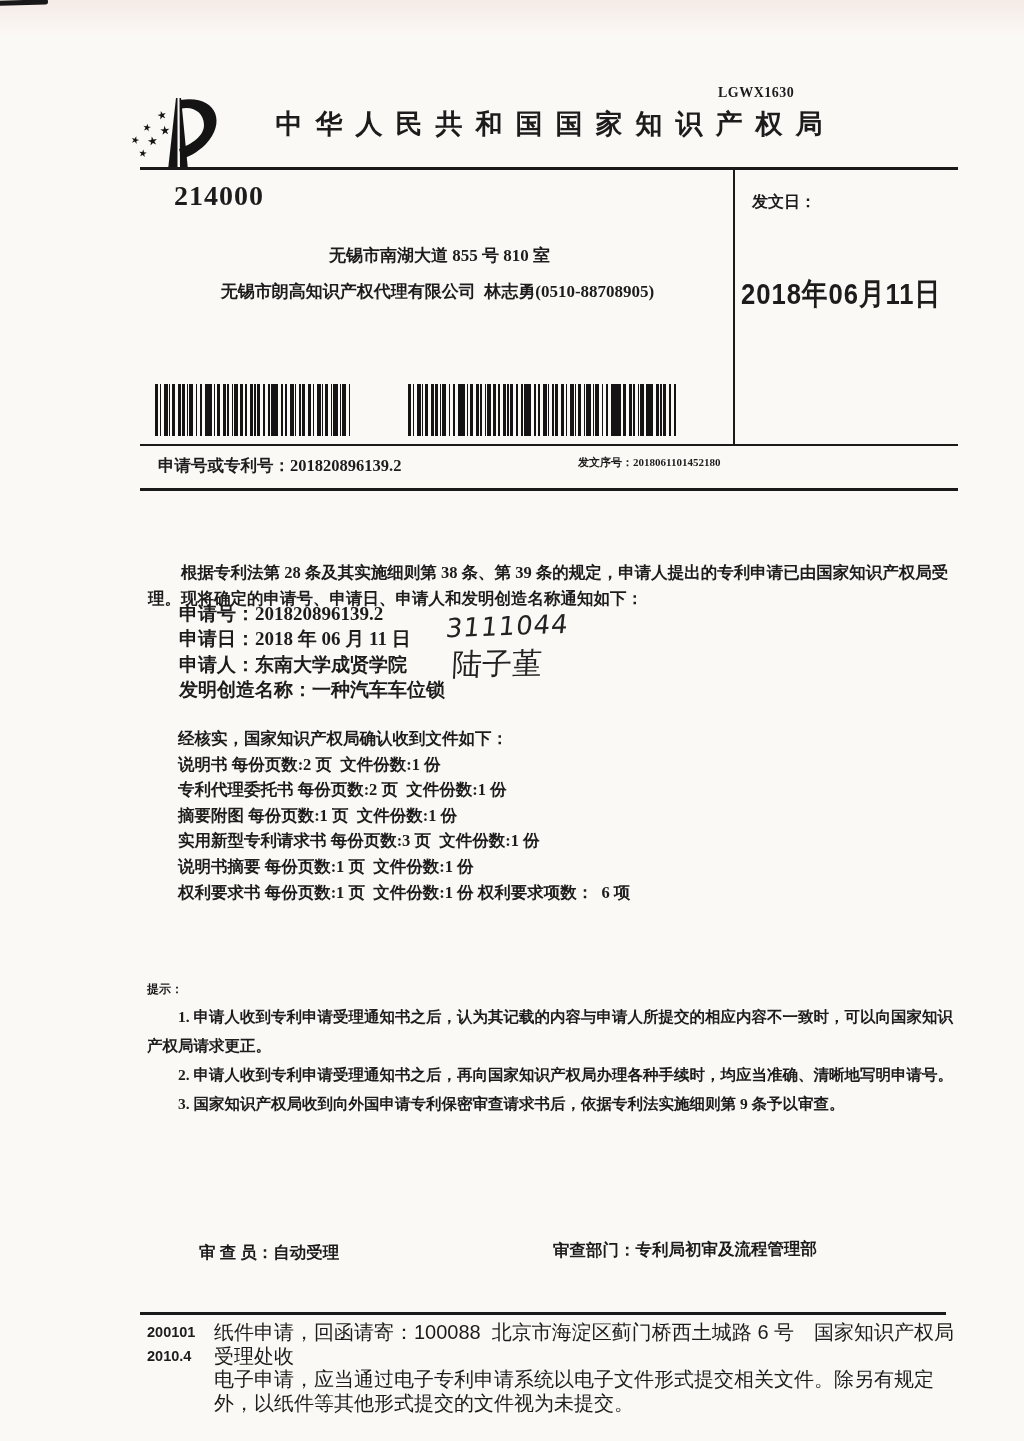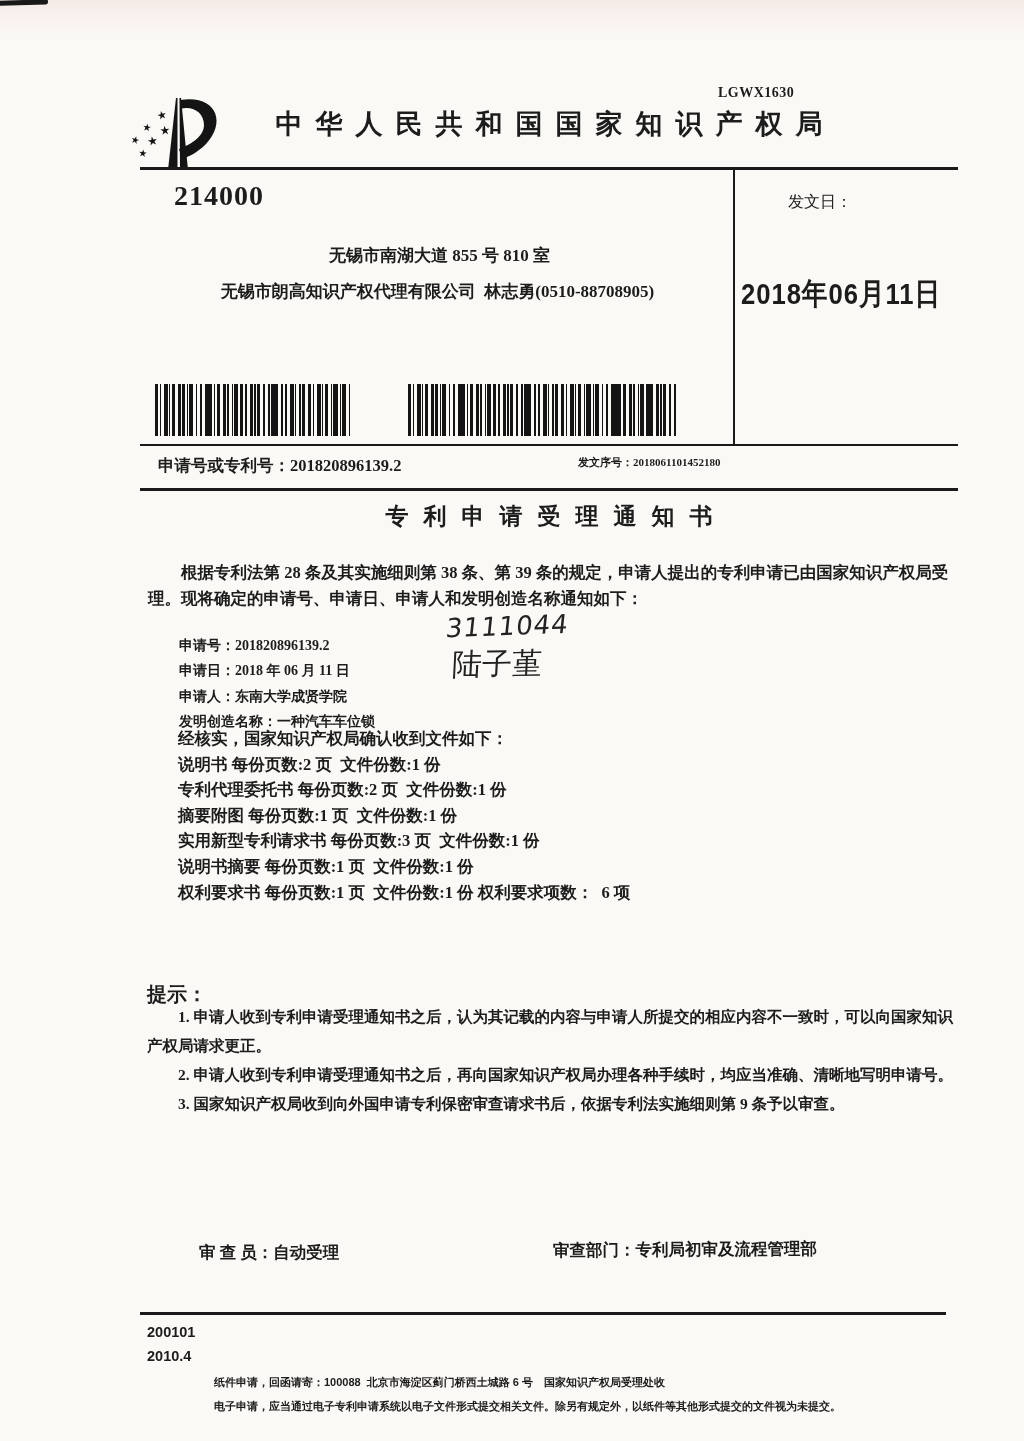--- a/index.html
+++ b/index.html
@@ -28,21 +28,21 @@
   .rule{ background:#1a1a1a; }
   .rule-a{ left:140px; top:167px; width:818px; height:3px; }
   .vline{ left:733px; top:167px; width:2px; height:278px; background:#1a1a1a; }
 
   
   .postcode{ left:174px; top:180px; font-size:28px; font-weight:700; letter-spacing:1px; }
   .addr1{ left:152px; top:244px; width:575px; text-align:center; font-size:17px; font-weight:700; }
   .addr2{ left:150px; top:280px; width:575px; text-align:center; font-size:17px; font-weight:700; }
 
   
-  .issue-label{ left:788px; top:192px; font-size:16px; font-weight:400; }
+  .issue-label{ left:752px; top:192px; font-size:16px; font-weight:700; }
   .issue-date{ left:741px; top:274px; font-size:27px; font-weight:700;
     font-family:"Liberation Sans","DejaVu Sans",sans-serif;
     transform:scale(.95,1.12); transform-origin:left top; letter-spacing:1px; }
 
   
   .barcode{ height:52px; background-image:
       repeating-linear-gradient(90deg,#141414 0 2px,transparent 2px 5px,#141414 5px 6px,transparent 6px 9px),
       repeating-linear-gradient(90deg,#141414 0 3px,transparent 3px 11px,#141414 11px 13px,transparent 13px 17px),
       repeating-linear-gradient(90deg,transparent 0 23px,#141414 23px 26px,transparent 26px 31px);
   }
@@ -52,40 +52,40 @@
   .rule-b{ left:140px; top:444px; width:818px; height:2px; }
   .appno-row{ left:158px; top:455px; font-size:16.5px; font-weight:700; }
   .serial-row{ left:578px; top:455px; font-size:11px; font-weight:700; }
   .rule-c{ left:140px; top:488px; width:818px; height:3px; }
 
   
   .notice-title{ left:140px; top:501px; width:818px; text-align:center;
     font-size:23px; font-weight:700; letter-spacing:15px; text-indent:15px; }
   .intro{ left:148px; top:540px; width:812px; font-size:16.5px; font-weight:600;
     line-height:26px; text-indent:2em;margin-top:20px; }
-  .fields{ left:179px; top:601px; font-size:14px; font-weight:600; line-height:25.4px;margin-top:32px; }
+  .fields{ left:179px; top:601px; font-size:19px; font-weight:600; line-height:25.4px; }
   .hand{ font-family:"DejaVu Sans",sans-serif; color:#222; }
   .hw1{ left:446px; top:611px; font-size:26px; transform:rotate(-2deg) skewX(-8deg); letter-spacing:1px; }
   .hw2{ left:452px; top:644px; font-size:30px; transform:rotate(-1deg) skewX(-4deg); }
   .received{ left:178px; top:726px; font-size:16.5px; font-weight:600; line-height:25.6px; }
 
   
-  .tips-label{ left:147px; top:981px; font-size:20px; font-weight:700; }
+  .tips-label{ left:147px; top:981px; font-size:12px; font-weight:700; }
   .tips{ left:147px; top:1002px; width:820px; font-size:15.5px; font-weight:600; line-height:29px; }
   .tips p{ text-indent:2em; }
 
   
   .examiner{ left:199px; top:1242px; font-size:16.5px; font-weight:700; }
   .dept{ left:553px; top:1239px; font-size:16.5px; font-weight:700; transform:rotate(-.4deg); }
 
   
   .rule-d{ left:140px; top:1312px; width:806px; height:3px; }
   .footer-codes{ left:147px; top:1321px; font-size:14.5px; font-weight:600; line-height:23.5px;
     font-family:"Liberation Sans","DejaVu Sans",sans-serif; }
-  .footer-text{ left:214px; top:1371px; width:742px; font-size:11px; font-weight:700;
+  .footer-text{ left:214px; top:1321px; width:742px; font-size:20px; font-weight:400;
     line-height:23.5px; font-family:"Liberation Sans","DejaVu Sans",sans-serif; }
 </style>
 </head>
 <body>
 
 <div class="page">
 
   <div class="abs artifact"></div>
 
   <div class="abs doc-code">LGWX1630</div>
@@ -120,21 +120,20 @@
   <div class="abs barcode barcode1"></div>
   <div class="abs barcode barcode2"></div>
 
   <div class="abs rule rule-b"></div>
 
   <div class="abs appno-row"><span>申请号或专利号：</span><span>201820896139.2</span></div>
   <div class="abs serial-row"><span>发文序号：</span><span>2018061101452180</span></div>
 
   <div class="abs rule rule-c"></div>
 
-  <div class="abs notice-title">专利申请受理通知书</div>
 
   <div class="abs intro">根据专利法第 28 条及其实施细则第 38 条、第 39 条的规定，申请人提出的专利申请已由国家知识产权局受理。现将确定的申请号、申请日、申请人和发明创造名称通知如下：</div>
 
   <div class="abs fields">
     <div><span>申请号：</span><span>201820896139.2</span></div>
     <div><span>申请日：</span><span>2018 年 06 月 11 日</span></div>
     <div><span>申请人：</span><span>东南大学成贤学院</span></div>
     <div><span>发明创造名称：</span><span>一种汽车车位锁</span></div>
   </div>
 

